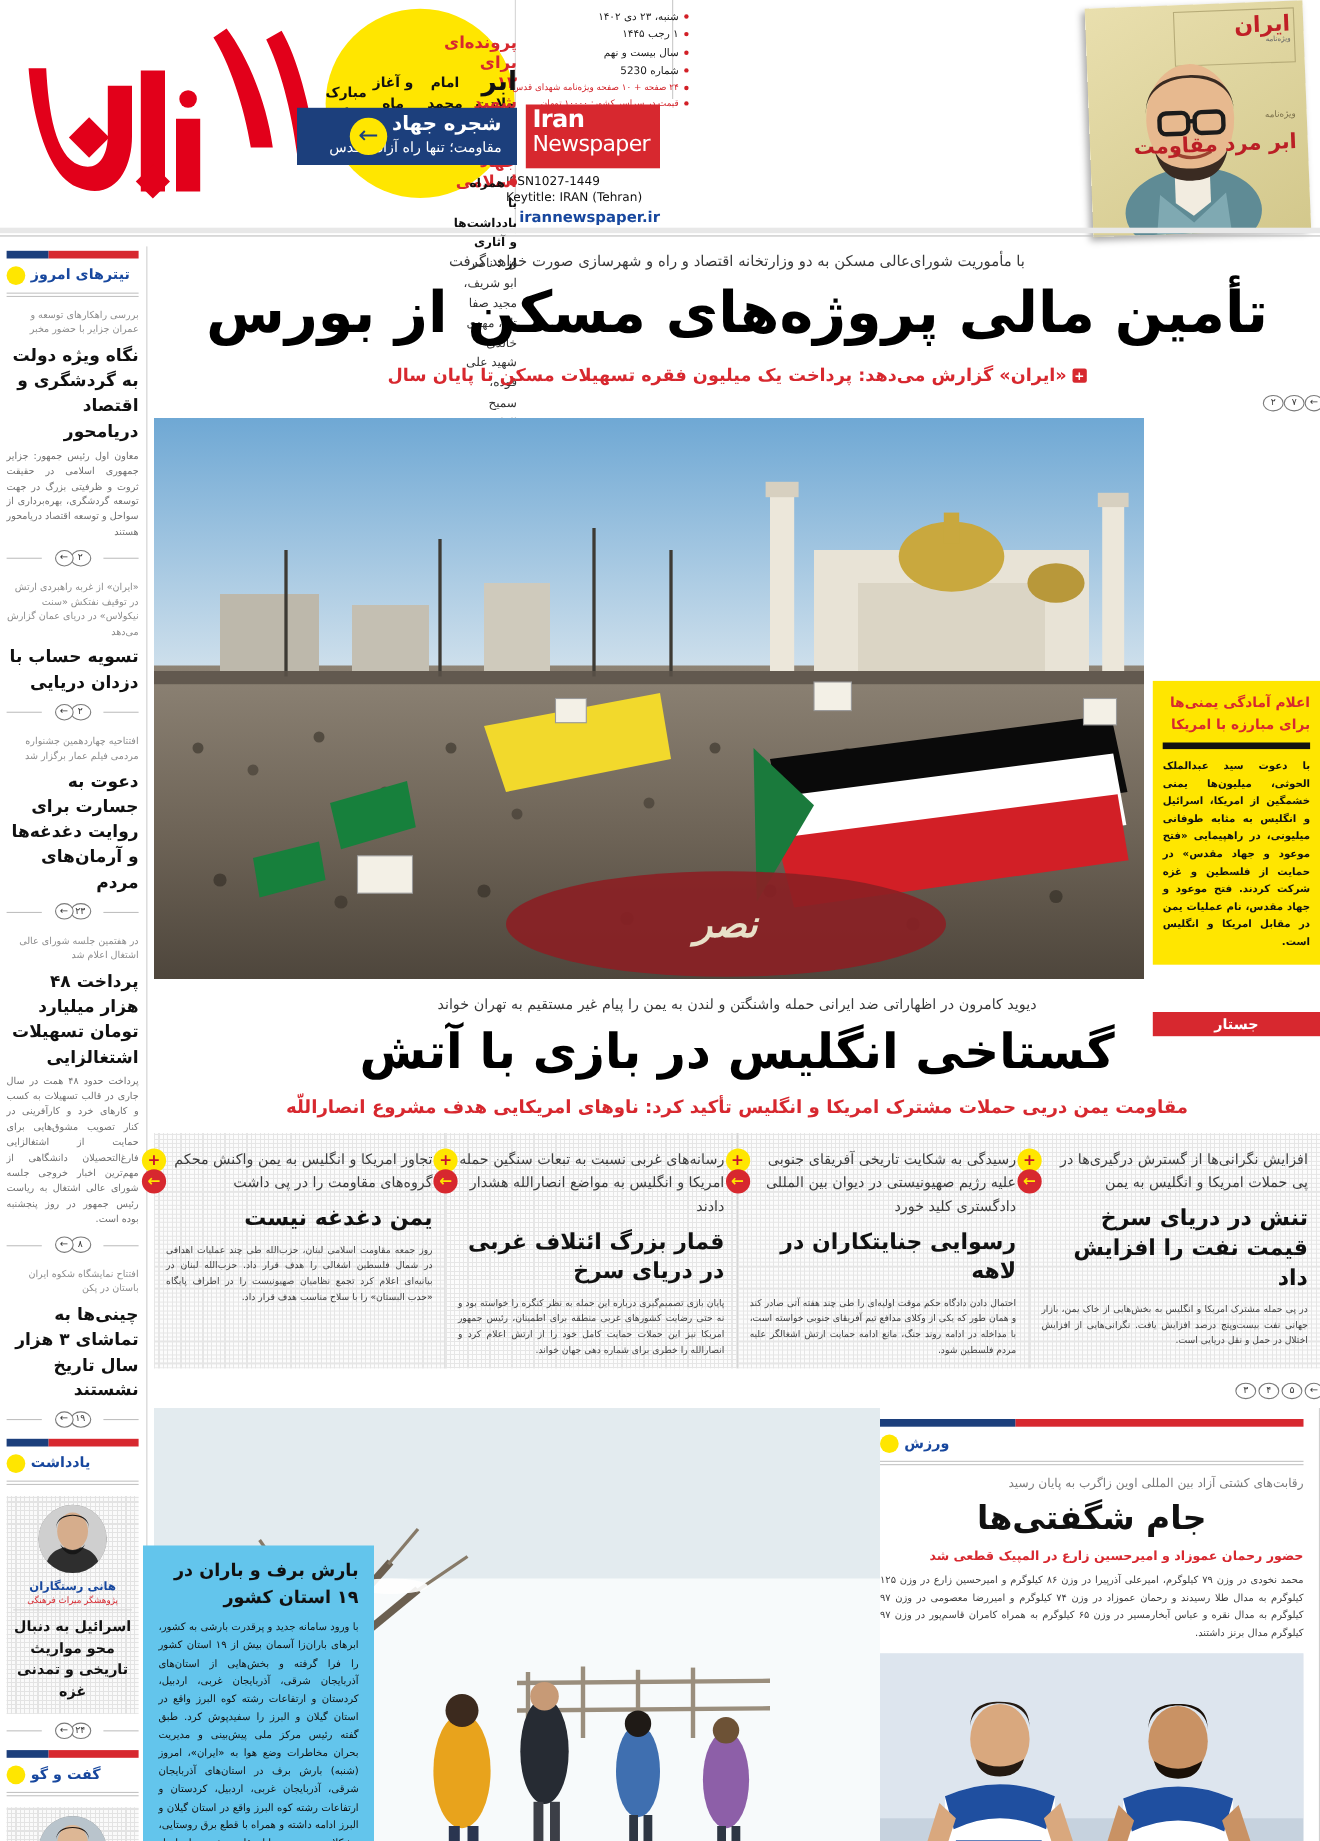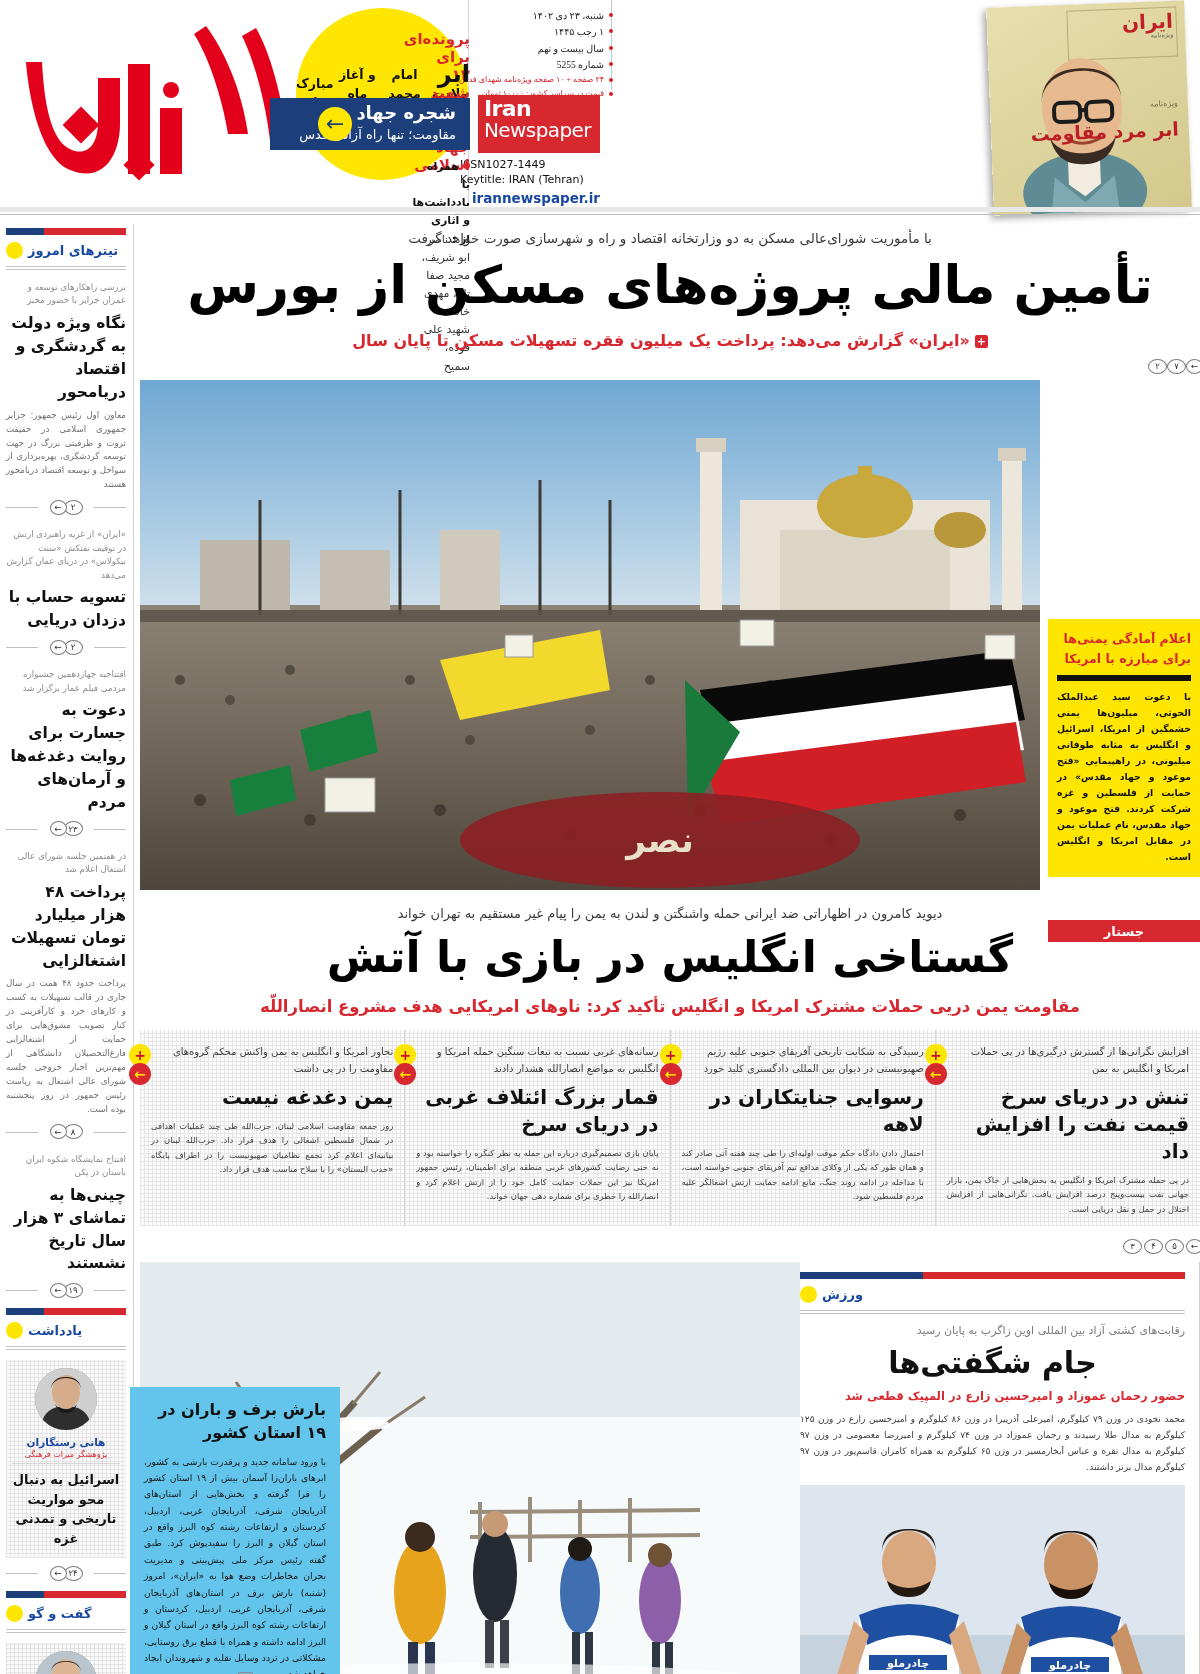--- a/index.html
+++ b/index.html
@@ -25,21 +25,21 @@
     position:absolute; left:296px; top:8px; width:172px; height:172px;
     border-radius:50%; background:#FFE600;
     display:flex; flex-direction:row; align-items:center; justify-content:center;
     gap:4px;
   }
   .yellow-circle div {
     font-size:12.5px; font-weight:bold; color:#111; line-height:1.5; text-align:center;
   }
 
   .issue-info {
-    position:absolute; right:587px; top:8px; width:120px; text-align:right;font-family:Liberation Serif, serif;
+    position:absolute; right:574px; top:8px; width:120px; text-align:right;
   }
   .issue-info li {
     list-style:none; font-size:9.5px; color:#1a1a1a; line-height:1.72;
     position:relative; padding-right:9px; white-space:nowrap;
   }
   .issue-info li:before {
     content:""; position:absolute; right:0; top:5px; width:4px; height:4px;
     border-radius:50%; background:#d21f26;
   }
   .issue-info li.red { color:#d21f26; font-size:8px; }
@@ -206,21 +206,21 @@
     border-radius:2px; font-size:11px; line-height:13px; text-align:center; margin-left:5px; vertical-align:1px;
   }
   .lead-pagelink {
     display:flex; align-items:center; gap:0; margin:8px 0 6px; position:relative; height:16px;
     width:64px;
   }
   .lead-pagelink .pl-num, .lead-pagelink .pl-arrow { border-color:#7a7a7a; }
 
   .hero-row { position:relative; width:1060px; height:510px; margin-top:2px; }
   .hero-img {
-    position:absolute; left:0; top:0; width:900px; height:510px; overflow:hidden; background:#7ba8c9;
+    position:absolute; left:0; top:0; width:900px; height:510px; overflow:hidden; background:#7ba8c9;font-style:italic;
   }
   .yellow-box {
     position:absolute; right:0; top:239px; width:152px; background:#FFE600; padding:10px 9px 12px;
   }
   .yb-title { font-size:12.5px; font-weight:bold; color:#d7282f; line-height:1.55; text-align:right; }
   .yb-rule { height:6px; background:#111; margin:7px 0 8px; }
   .yb-body { font-size:9.3px; color:#111; line-height:1.72; text-align:justify; font-weight:bold; }
   .jostar-tab {
     position:absolute; right:0; top:540px; width:152px; height:22px; background:#d7282f;
     color:#fff; font-size:13px; font-weight:bold; display:flex; align-items:center; justify-content:center;
@@ -239,21 +239,21 @@
   
   .strip { position:relative; width:1060px; margin-top:14px; display:flex; gap:0; }
   .strip-col {
     flex:1 1 0; padding:14px 11px 10px; position:relative; min-height:155px;
     background-image:
       repeating-linear-gradient(0deg, #e6e6e6 0 1px, transparent 1px 4px),
       repeating-linear-gradient(90deg, #e6e6e6 0 1px, transparent 1px 4px);
     background-color:#fcfcfc;
   }
   .strip-col + .strip-col { border-right:1px solid #d6d6d6; }
-  .sc-kicker { font-size:10px; color:#3c3c3c; line-height:1.62; text-align:right; }
+  .sc-kicker { font-size:13px; color:#3c3c3c; line-height:1.62; text-align:right; }
   .sc-head { font-size:20px; font-weight:bold; color:#111; line-height:1.35; margin-top:7px; text-align:right; }
   .sc-body { font-size:8.4px; color:#3c3c3c; line-height:1.72; margin-top:8px; text-align:justify; }
   .badge-col { position:absolute; left:-11px; top:14px; width:22px; }
   .badge {
     width:22px; height:22px; border-radius:50%; display:flex; align-items:center; justify-content:center;
     font-size:14px; color:#fff; font-weight:bold; margin-bottom:-3px; position:relative; z-index:3;
   }
   .badge.yel { background:#FFE600; color:#c8102e; }
   .badge.red { background:#d7282f; color:#FFE600; }
 
@@ -322,21 +322,21 @@
       <div>مبارک باد</div>
     </div>
 
     <div class="masthead-divider"></div>
     <div class="masthead-divider2"></div>
 
     <ul class="issue-info">
       <li>شنبه، ۲۳ دی ۱۴۰۲</li>
       <li>۱ رجب ۱۴۴۵</li>
       <li>سال بیست و نهم</li>
-      <li>شماره 5255</li>
+      <li>شماره 5230</li>
       <li class="red">۲۴ صفحه + ۱۰ صفحه ویژه‌نامه شهدای قدس</li>
       <li class="red">قیمت در سراسر کشور: ۱۰۰۰۰ تومان</li>
     </ul>
 
     <div class="iran-np-logo">
       <div class="l1">Iran</div>
       <div class="l2">Newspaper</div>
     </div>
 
     <div class="issn-block">

